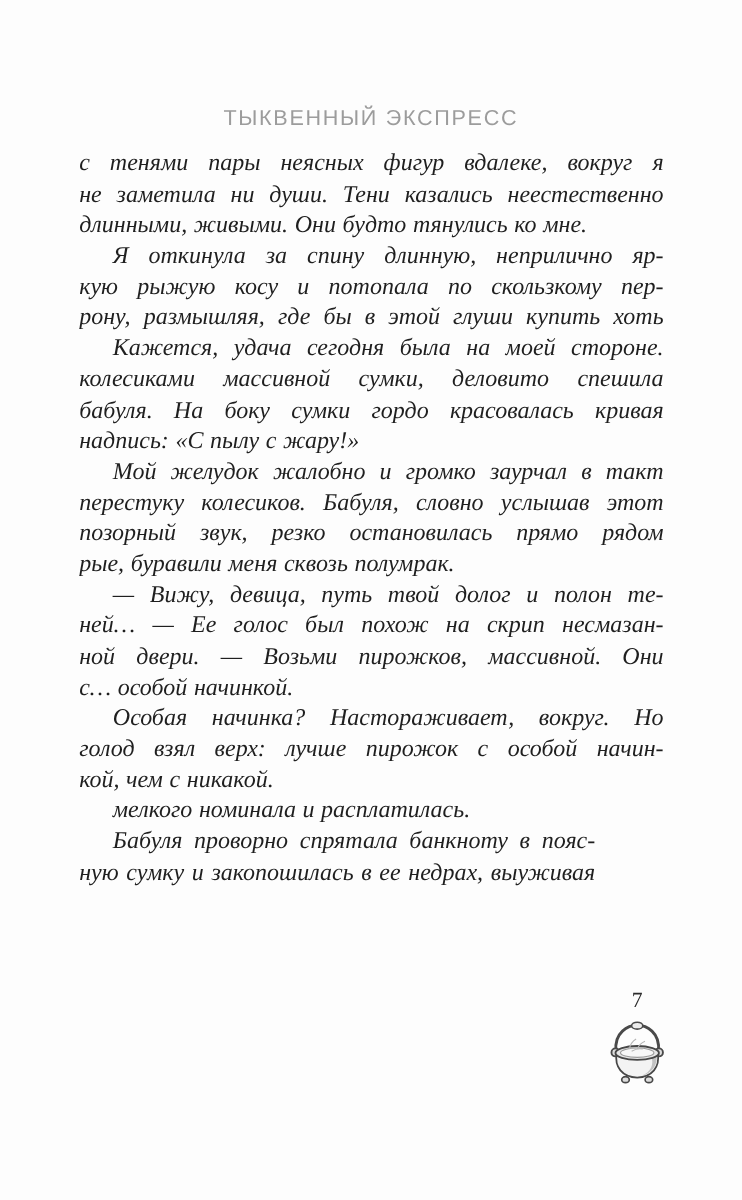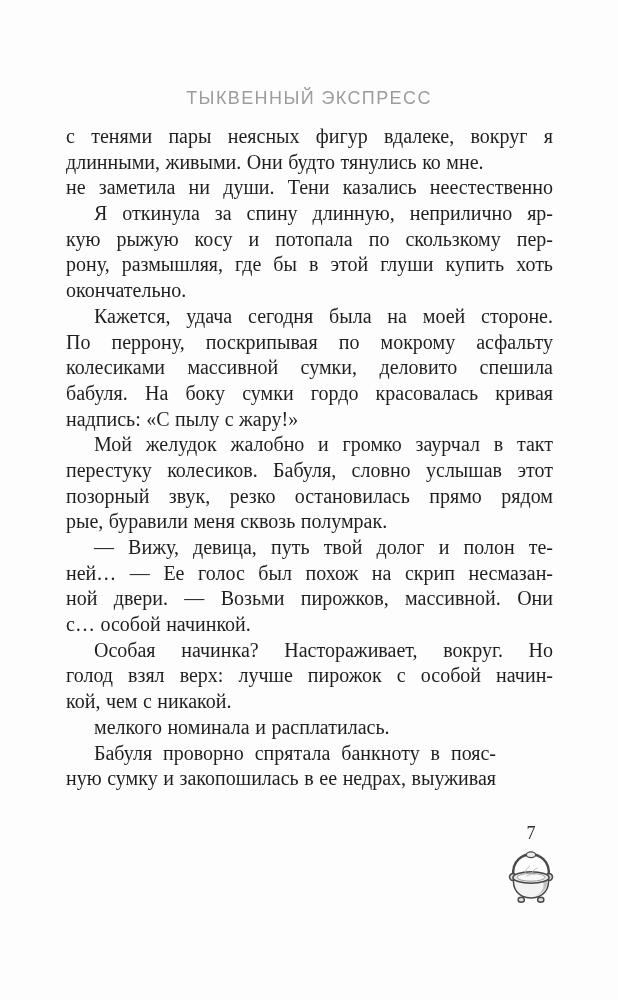--- a/index.html
+++ b/index.html
@@ -15,20 +15,21 @@
     text-align:center;
     font-family:"Liberation Sans","DejaVu Sans",sans-serif;
     font-size:18px; font-weight:400;
     letter-spacing:1.4px;
     color:#9c9c9c;
   }
   .text-block {
     position:absolute; left:66px; top:124px; width:487px;
     color:#1f1f1f;
     font-size:20px;
+    font-style:italic;
   }
   .para { margin:0; padding:0; }
   .line {
     line-height:25.7px; height:25.7px;
     text-align:justify; text-align-last:justify;
     overflow:hidden;
     word-spacing:0.5px;
   }
   .line.end { text-align-last:left; }
   .para.ind .line:first-child { text-indent:28px; }
@@ -45,32 +46,30 @@
   }
 </style>
 </head>
 <body>
 
 <div class="running-header">ТЫКВЕННЫЙ ЭКСПРЕСС</div>
 
 <div class="text-block">
   <div class="para">
     <div class="line">с тенями пары неясных фигур вдалеке, вокруг я</div>
+    <div class="line">не заметила ни души. Тени казались неестественно</div>
     <div class="line end">длинными, живыми. Они будто тянулись ко мне.</div>
-    <div class="line">не заметила ни души. Тени казались неестественно</div>
   </div>
   <div class="para ind">
     <div class="line">Я откинула за спину длинную, неприлично яр-</div>
     <div class="line">кую рыжую косу и потопала по скользкому пер-</div>
     <div class="line">рону, размышляя, где бы в этой глуши купить хоть</div>
-    <div class="line end">окончательно.</div>
   </div>
   <div class="para ind">
     <div class="line">Кажется, удача сегодня была на моей стороне.</div>
-    <div class="line">По перрону, поскрипывая по мокрому асфальту</div>
     <div class="line">колесиками массивной сумки, деловито спешила</div>
     <div class="line">бабуля. На боку сумки гордо красовалась кривая</div>
     <div class="line end">надпись: «С пылу с жару!»</div>
   </div>
   <div class="para ind">
     <div class="line">Мой желудок жалобно и громко заурчал в такт</div>
     <div class="line">перестуку колесиков. Бабуля, словно услышав этот</div>
     <div class="line">позорный звук, резко остановилась прямо рядом</div>
     <div class="line end">рые, буравили меня сквозь полумрак.</div>
   </div>

